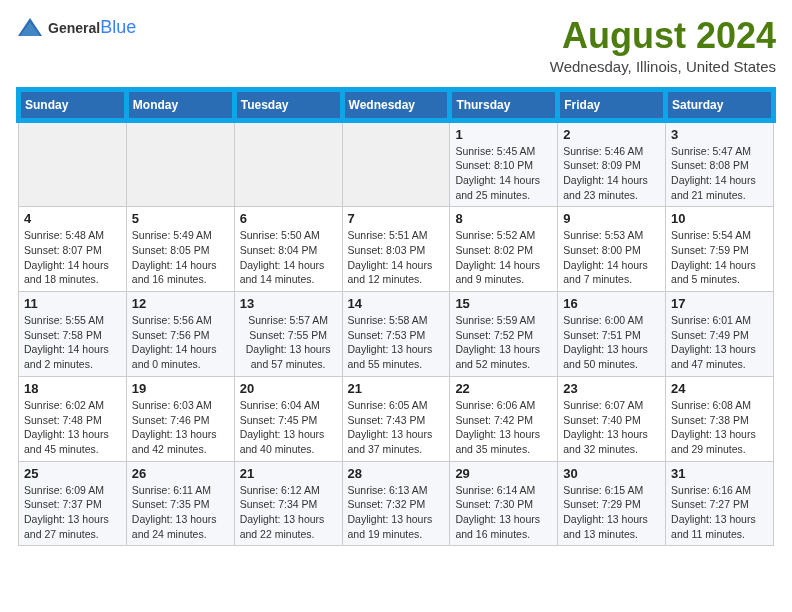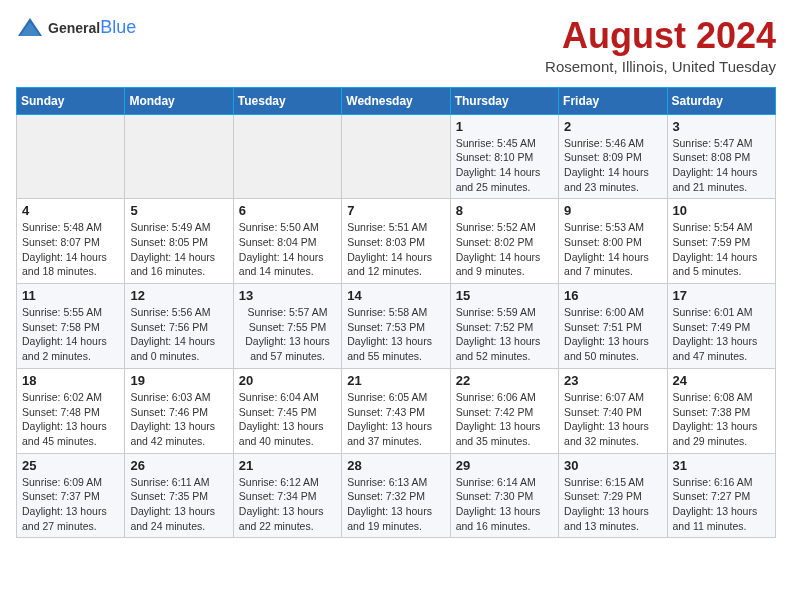--- a/index.html
+++ b/index.html
@@ -34,41 +34,41 @@
     .logo-icon {
       width: 28px;
       height: 22px;
     }
     .title-area {
       text-align: right;
     }
     .main-title {
       font-size: 36px;
       font-weight: bold;
-      color: #b91c1c;
+      color: #4d7c0f;
       line-height: 1.1;
     }
     .subtitle {
       font-size: 15px;
       color: #444;
       margin-top: 2px;
     }
     .calendar {
       width: 100%;
       border-collapse: collapse;
       font-size: 11px;
     }
     .calendar thead th {
       background: #2a6db5;
       color: #fff;
       padding: 6px 4px;
       text-align: left;
       font-size: 12px;
       font-weight: bold;
-      border: 1px solid #0ea5e9;
+      border: 5px solid #0ea5e9;
     }
     .calendar tbody td {
       border: 1px solid #ccc;
       vertical-align: top;
       padding: 4px 5px;
       width: calc(100%/7);
       min-height: 80px;
       background: #fff;
     }
     .calendar tbody tr:nth-child(odd) td {
@@ -101,21 +101,21 @@
     <svg class="logo-icon" viewBox="0 0 28 22" xmlns="http://www.w3.org/2000/svg">
       <polygon points="14,2 26,20 2,20" fill="#2a6db5"></polygon>
       <polygon points="14,6 24,20 4,20" fill="#5a9fd4" opacity="0.5"></polygon>
     </svg>
     <div>
       <span class="logo-text-general">General</span><span class="logo-text-blue">Blue</span>
     </div>
   </div>
   <div class="title-area">
     <div class="main-title">August 2024</div>
-    <div class="subtitle">Rosemont, Illinois, United Tuesday</div>
+    <div class="subtitle">Wednesday, Illinois, United States</div>
   </div>
 </div>
 
 <table class="calendar">
   <thead>
     <tr>
     <th>Sunday</th>
         <th>Monday</th>
         <th>Tuesday</th>
         <th>Wednesday</th>

